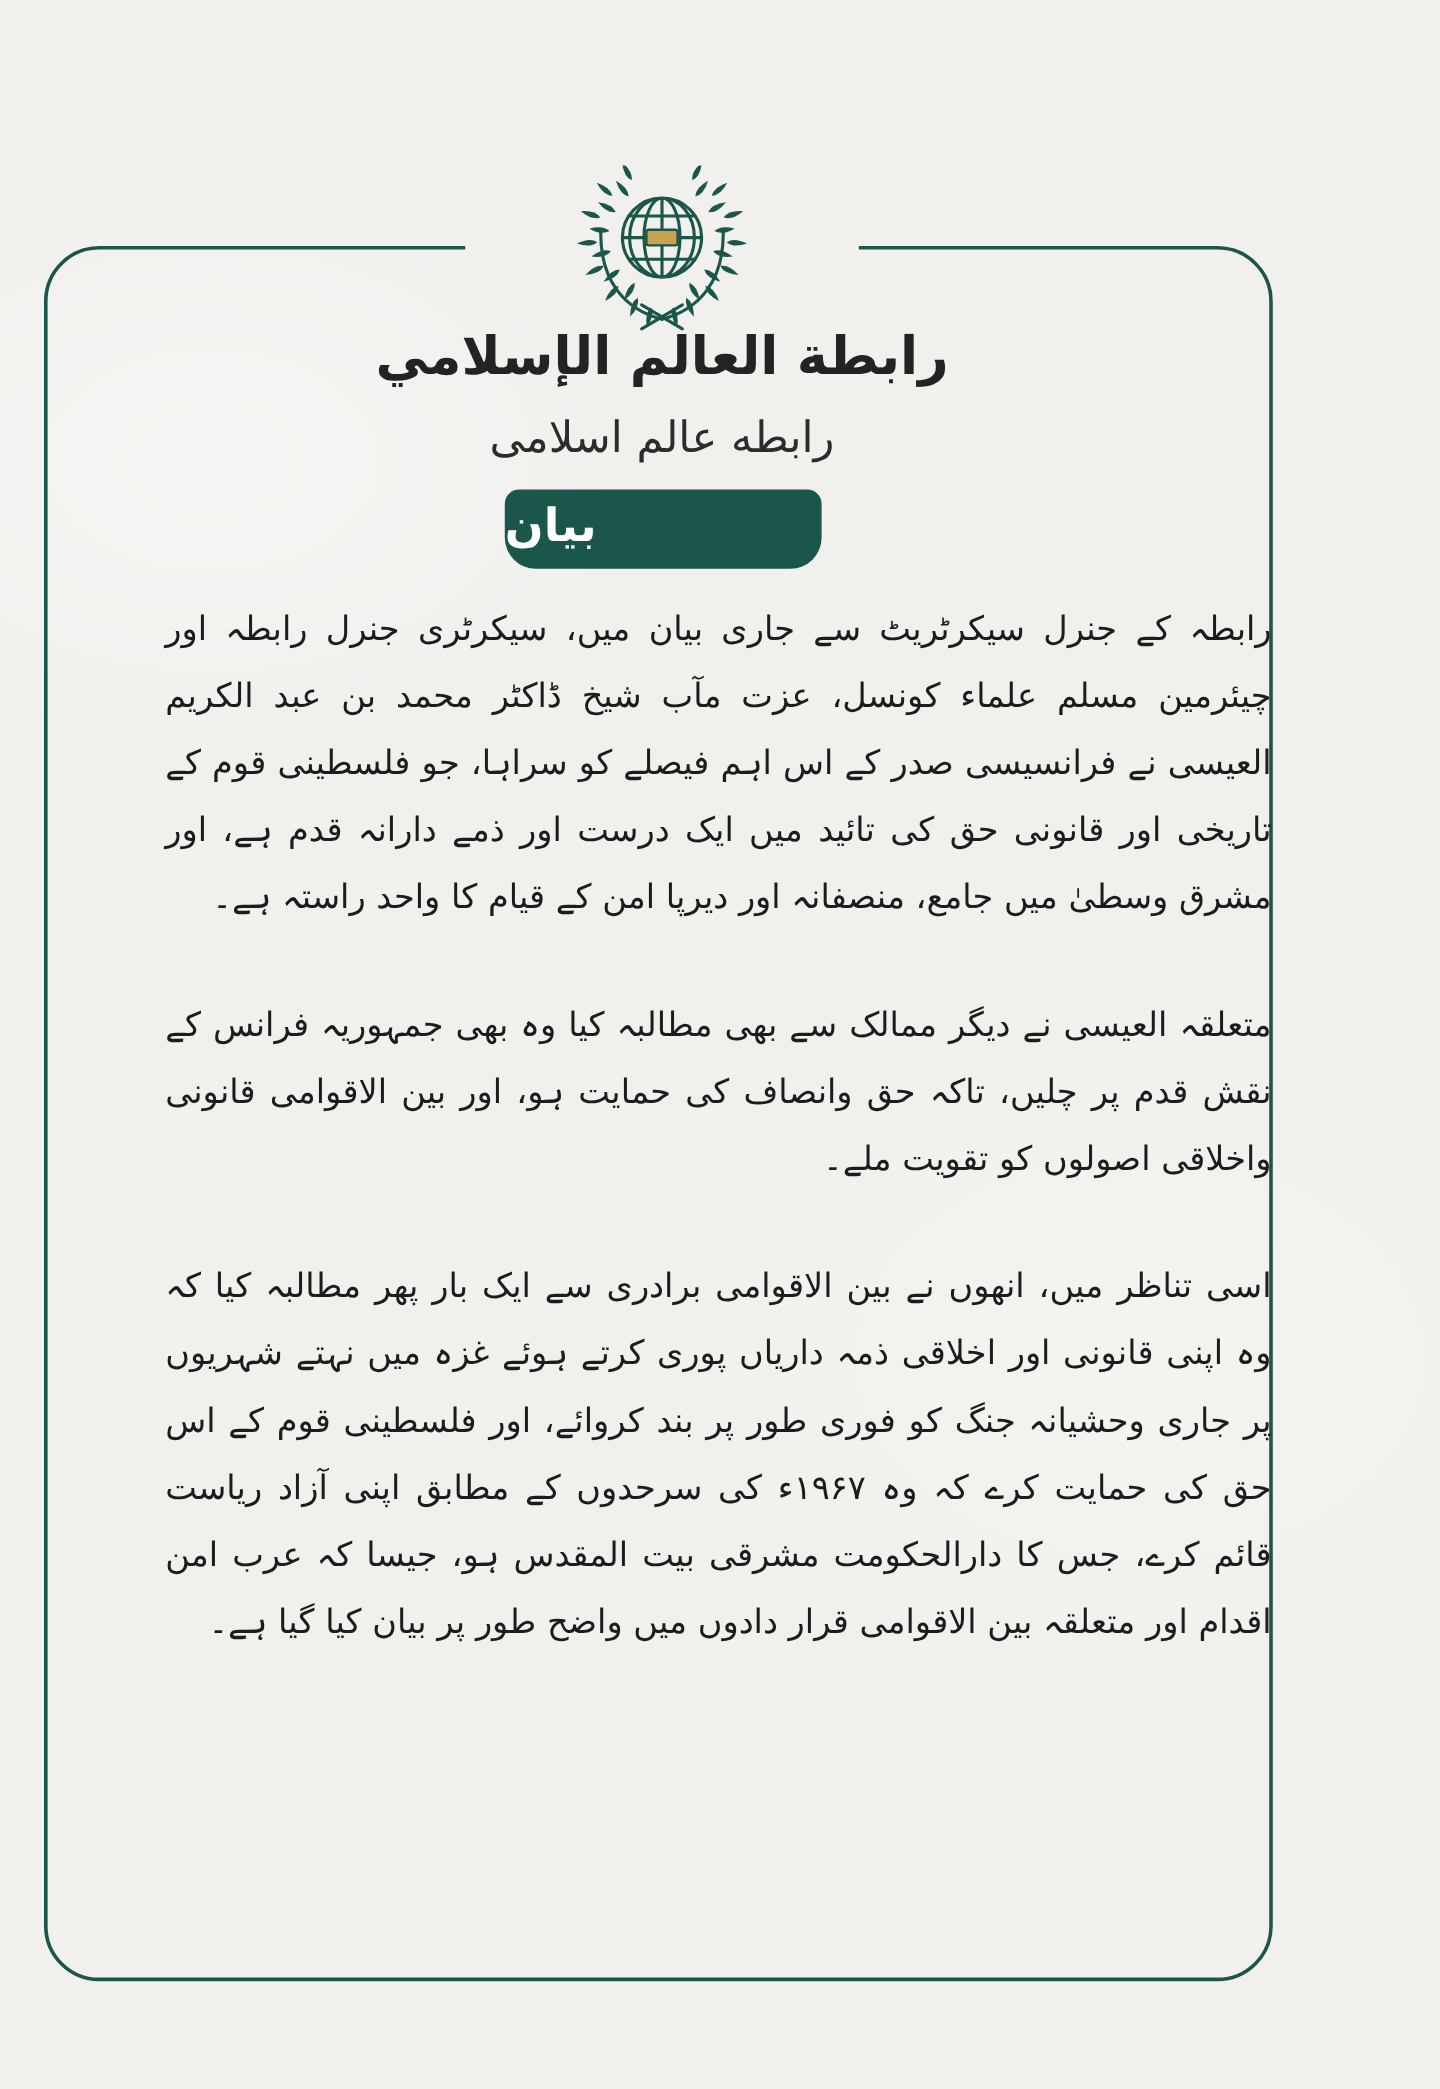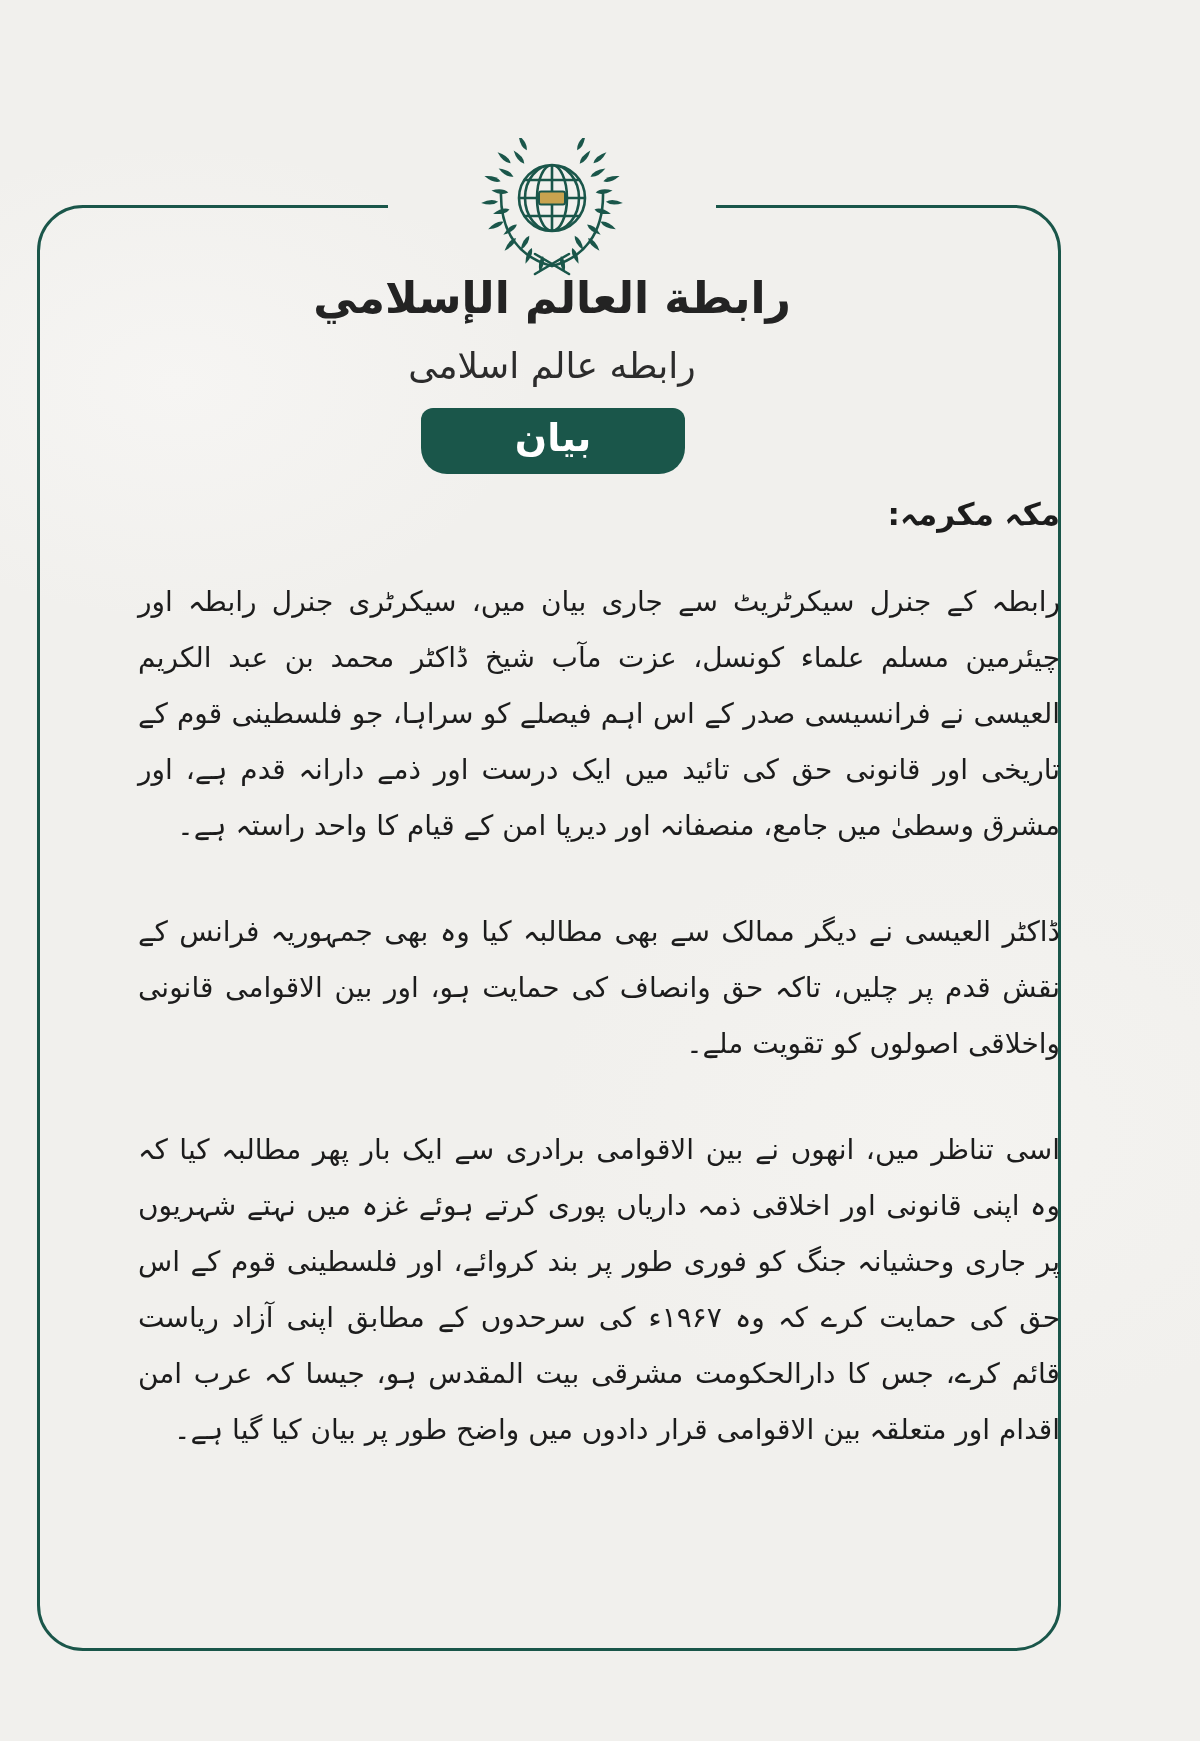--- a/index.html
+++ b/index.html
@@ -34,21 +34,21 @@
   }
   .org-urdu{
     position:absolute;left:0;top:345px;width:1200px;
     text-align:center;direction:rtl;
     font-size:36px;color:#2c2c2c;
   }
   .banner{
     position:absolute;left:469px;top:408px;width:264px;height:66px;
     background:#1a564a;
     border-radius:12px 12px 26px 26px;
-    display:flex;align-items:center;justify-content:center;
+    display:flex;align-items:center;justify-content:flex-end;
   }
   .banner span{
     color:#ffffff;font-size:38px;font-weight:bold;direction:rtl;
     font-family:"DejaVu Sans",sans-serif;line-height:1;
     padding-bottom:6px;
   }
   .textblock{
     position:absolute;right:140px;top:496px;width:922px;
     direction:rtl;color:#1c1c1c;
   }
@@ -115,23 +115,22 @@
 
   <div class="org-calligraphy">رابطة العالم الإسلامي</div>
 
   <div class="org-urdu">رابطه عالم اسلامی</div>
 
   <div class="banner">
     <span>بيان</span>
   </div>
 
   <div class="textblock">
-    <div class="dateline">مکہ مکرمہ:</div>
 
 
     <p class="para">رابطہ کے جنرل سیکرٹریٹ سے جاری بیان میں، سیکرٹری جنرل رابطہ اور چیئرمین مسلم علماء کونسل، عزت مآب شیخ ڈاکٹر محمد بن عبد الکریم العیسی نے فرانسیسی صدر کے اس اہم فیصلے کو سراہا، جو فلسطینی قوم کے تاریخی اور قانونی حق کی تائید میں ایک درست اور ذمے دارانہ قدم ہے، اور مشرق وسطیٰ میں جامع، منصفانہ اور دیرپا امن کے قیام کا واحد راستہ ہے۔</p>
 
-    <p class="para">ڈاکٹر العیسی نے دیگر ممالک سے بھی مطالبہ کیا وہ بھی جمہوریہ فرانس کے نقش قدم پر چلیں، تاکہ حق وانصاف کی حمایت ہو، اور بین الاقوامی قانونی واخلاقی اصولوں کو تقویت ملے۔</p>
+    <p class="para">متعلقہ العیسی نے دیگر ممالک سے بھی مطالبہ کیا وہ بھی جمہوریہ فرانس کے نقش قدم پر چلیں، تاکہ حق وانصاف کی حمایت ہو، اور بین الاقوامی قانونی واخلاقی اصولوں کو تقویت ملے۔</p>
 
     <p class="para">اسی تناظر میں، انھوں نے بین الاقوامی برادری سے ایک بار پھر مطالبہ کیا کہ وہ اپنی قانونی اور اخلاقی ذمہ داریاں پوری کرتے ہوئے غزہ میں نہتے شہریوں پر جاری وحشیانہ جنگ کو فوری طور پر بند کروائے، اور فلسطینی قوم کے اس حق کی حمایت کرے کہ وہ ۱۹۶۷ء کی سرحدوں کے مطابق اپنی آزاد ریاست قائم کرے، جس کا دارالحکومت مشرقی بیت المقدس ہو، جیسا کہ عرب امن اقدام اور متعلقہ بین الاقوامی قرار دادوں میں واضح طور پر بیان کیا گیا ہے۔</p>
   </div>
 
 </div>
 
 </body></html>

